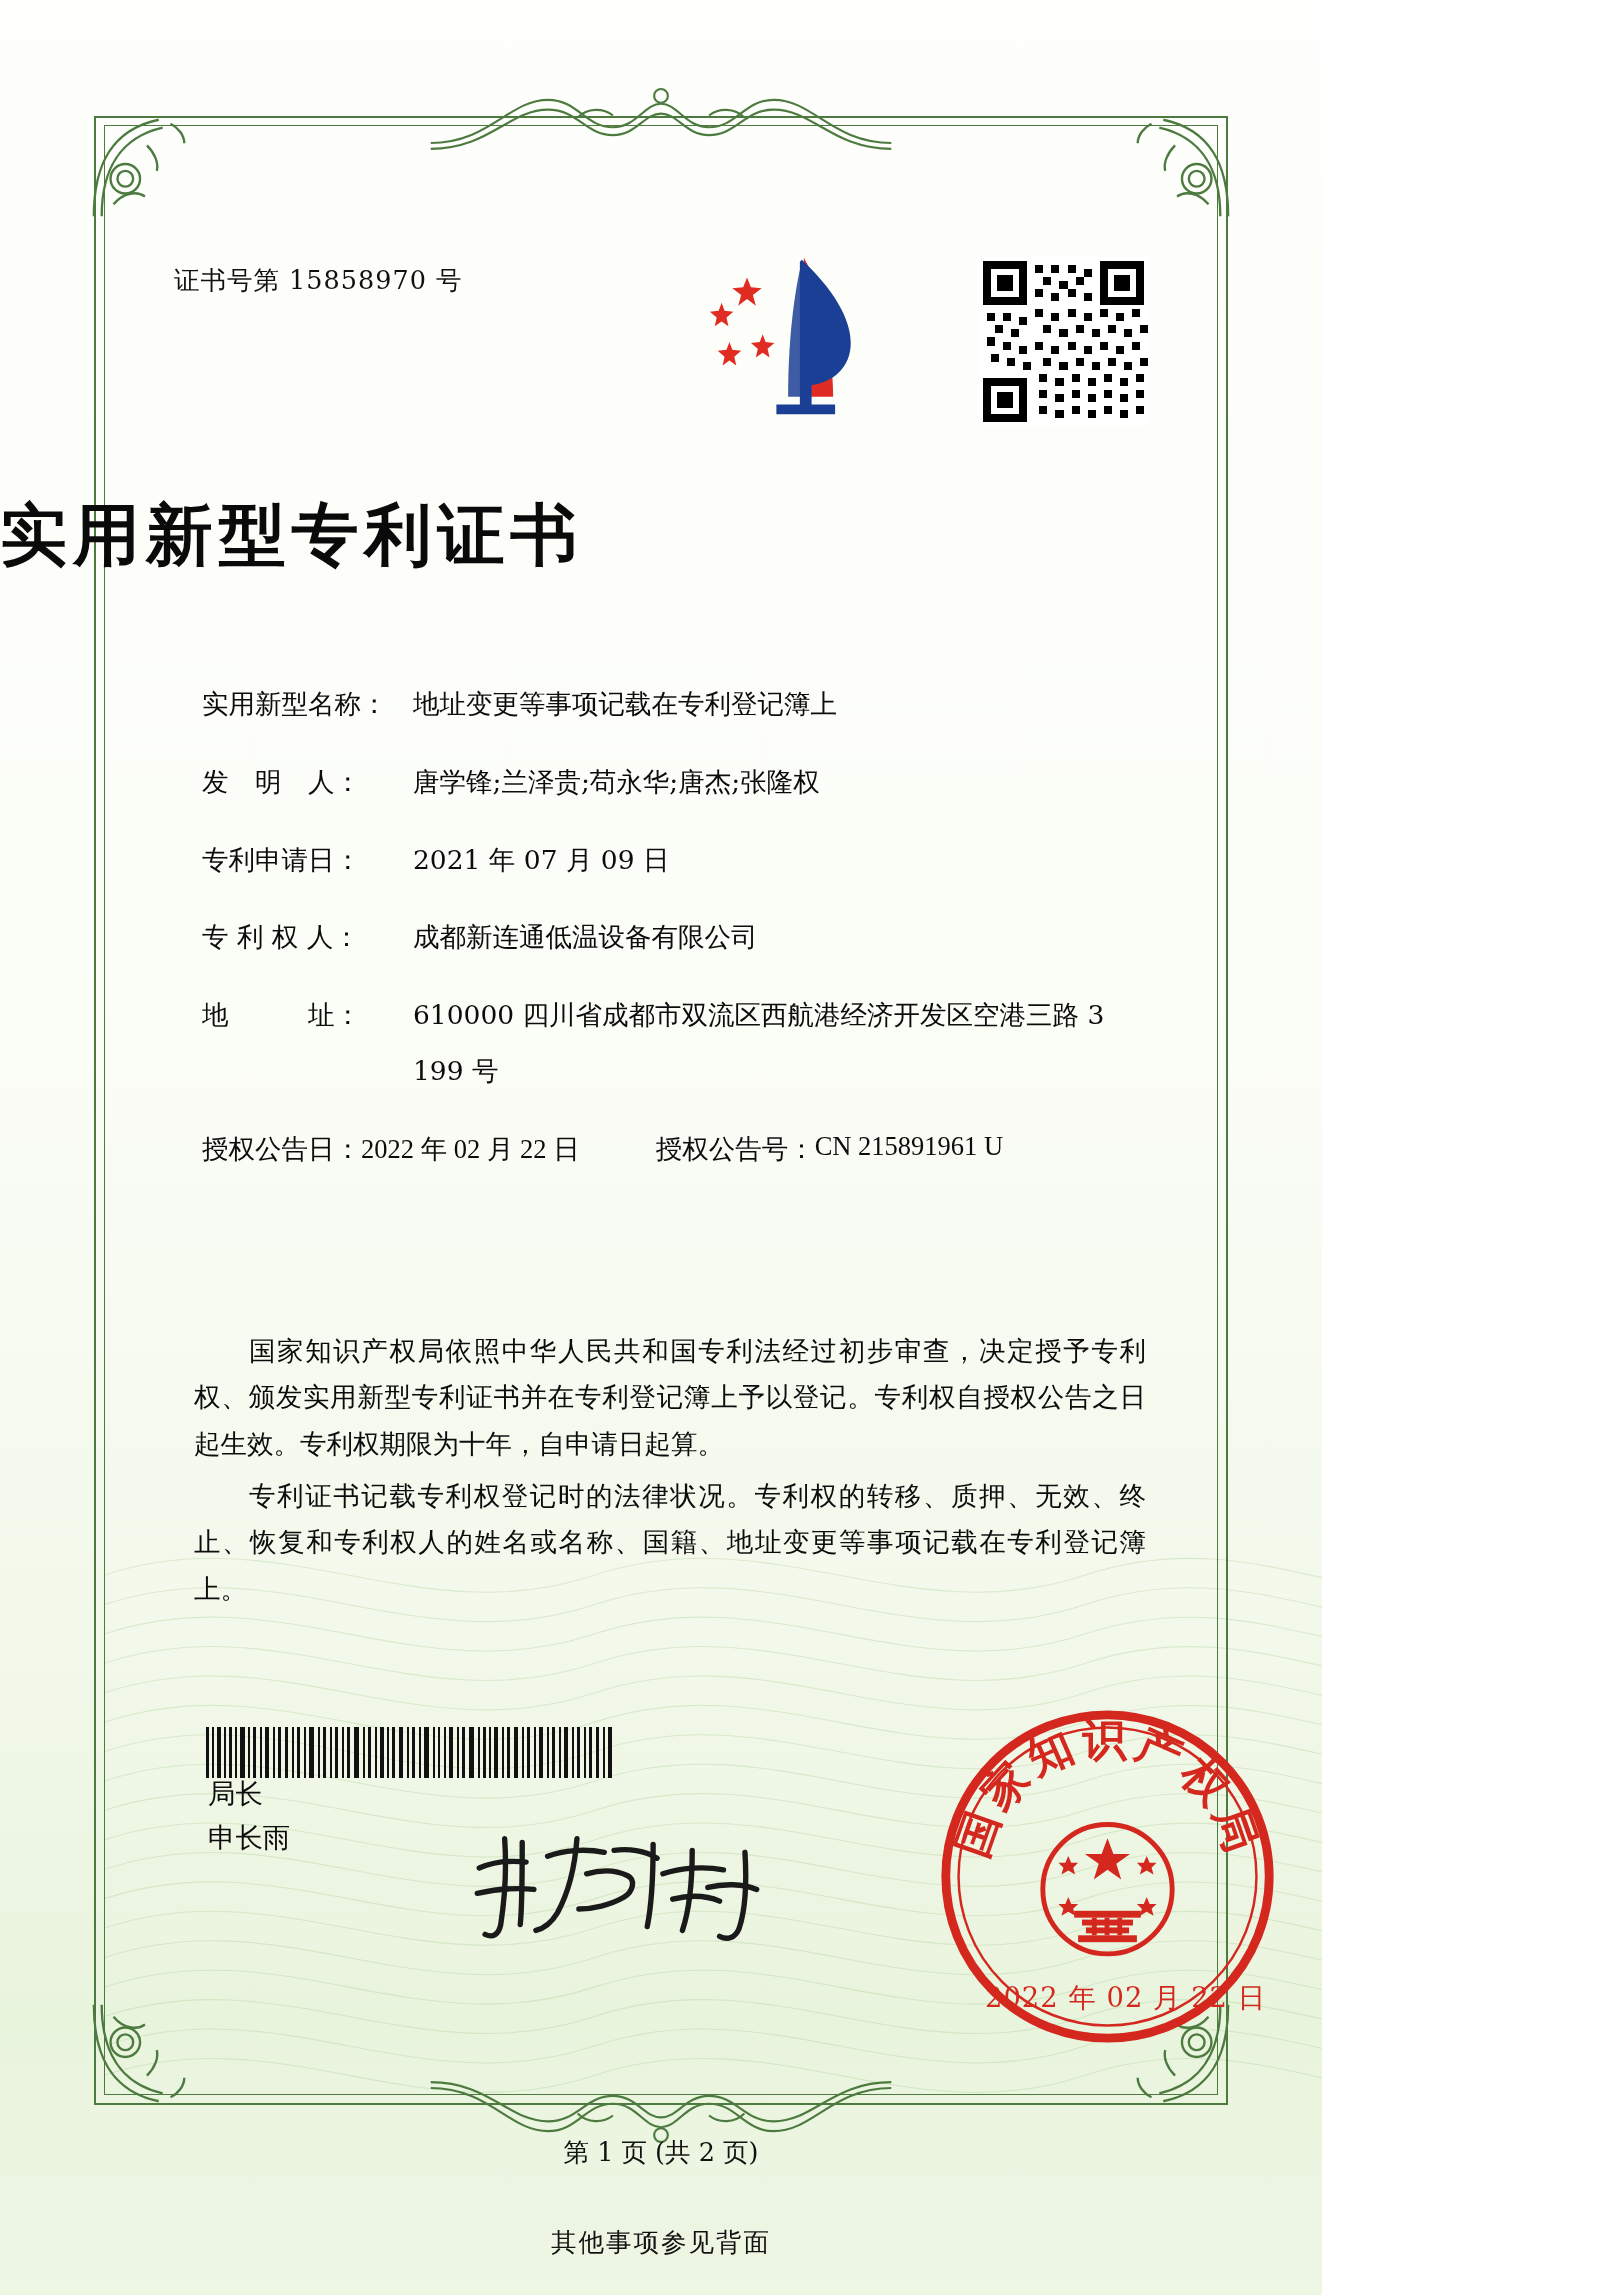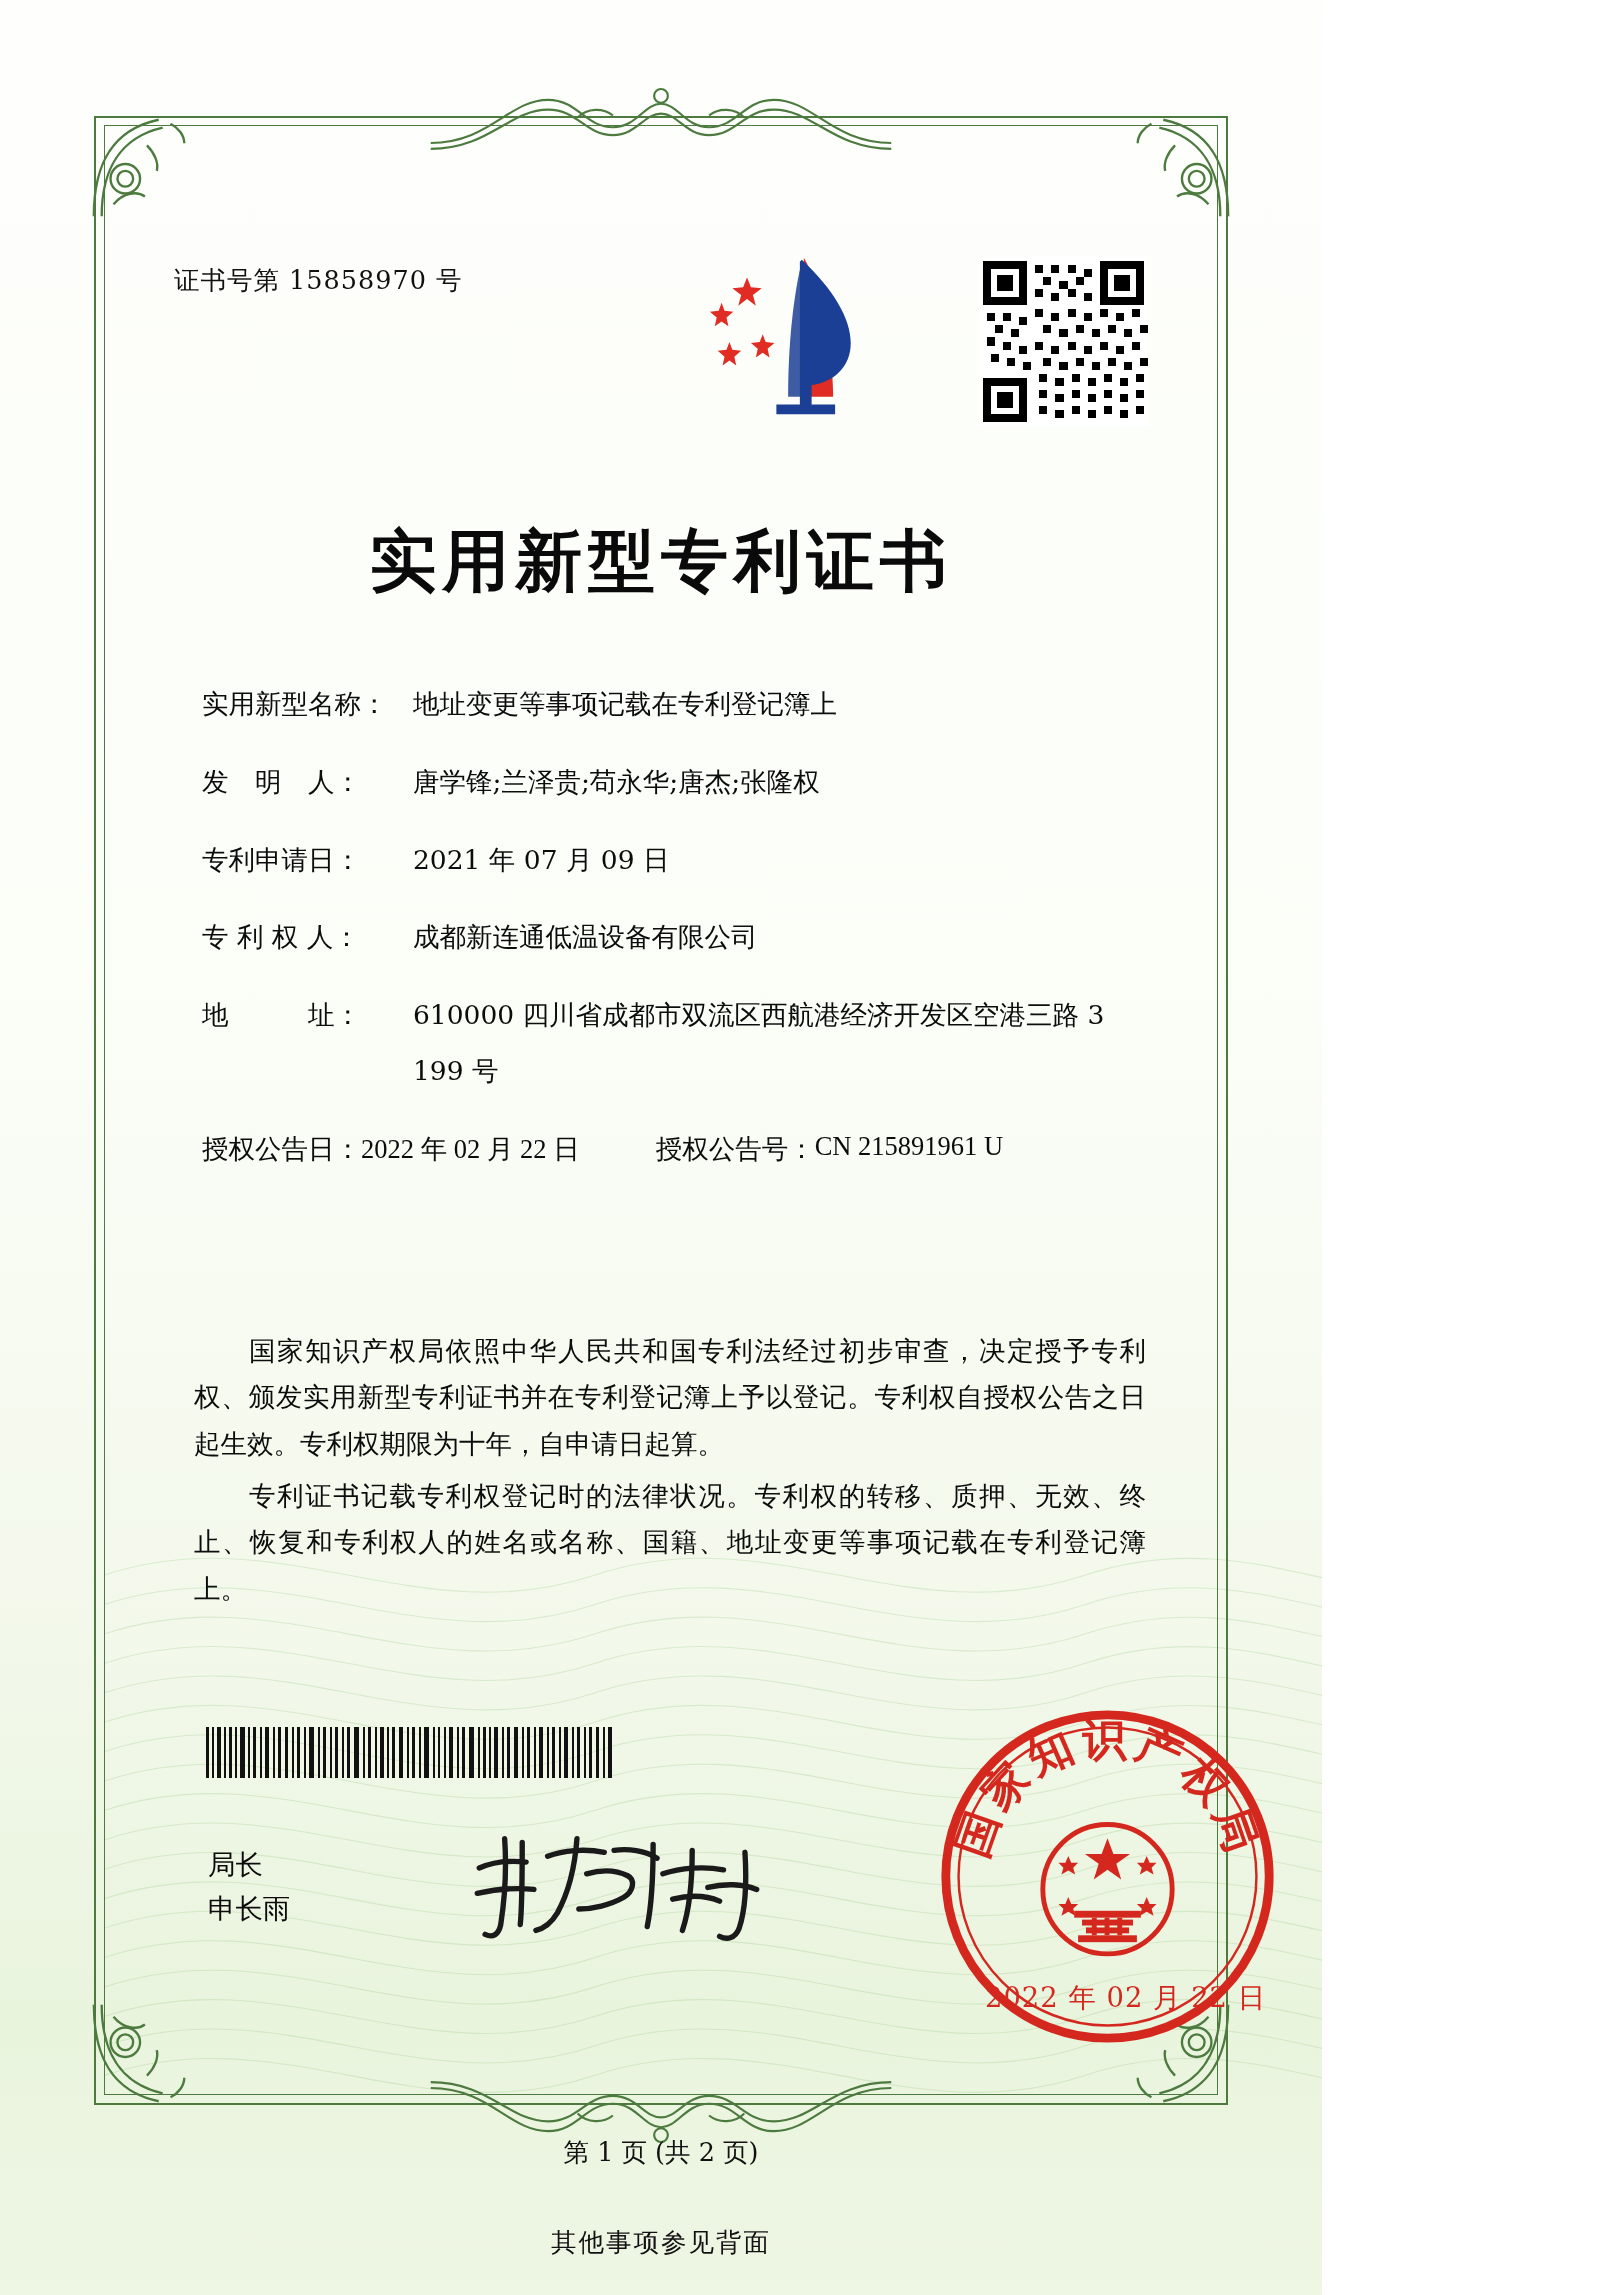--- a/index.html
+++ b/index.html
@@ -100,22 +100,22 @@
     right: 174px;
     top: 257px;
     width: 169px;
     height: 169px;
   }
 
   .title {
     position: absolute;
     left: 0;
     right: 0;
-    top: 516px;
-    text-align: center;
+    top: 490px;
+    text-align: left;
     font-size: 67px;
     font-weight: bold;
     letter-spacing: 5.9px;
     color: #0a0a0a;
     font-family: "DejaVu Serif", serif;
   }
 
   
   .fields {
     position: absolute;
@@ -178,21 +178,21 @@
     left: 206px;
     top: 1727px;
     width: 412px;
     height: 51px;
   }
 
   
   .sig-block {
     position: absolute;
     left: 208px;
-    top: 1843px;
+    top: 1772px;
     font-size: 27.4px;
     line-height: 1.6;
     color: #0c0c0c;
     font-family: "DejaVu Serif", serif;
   }
   .sig-script {
     position: absolute;
     left: 461px;
     top: 1823px;
     width: 353px;

